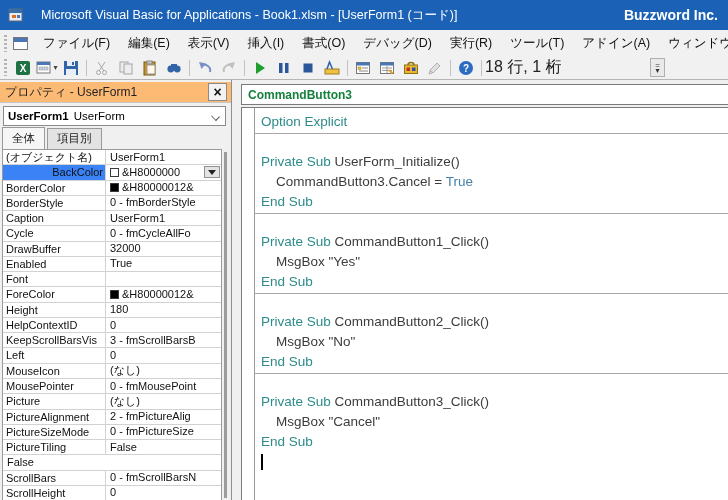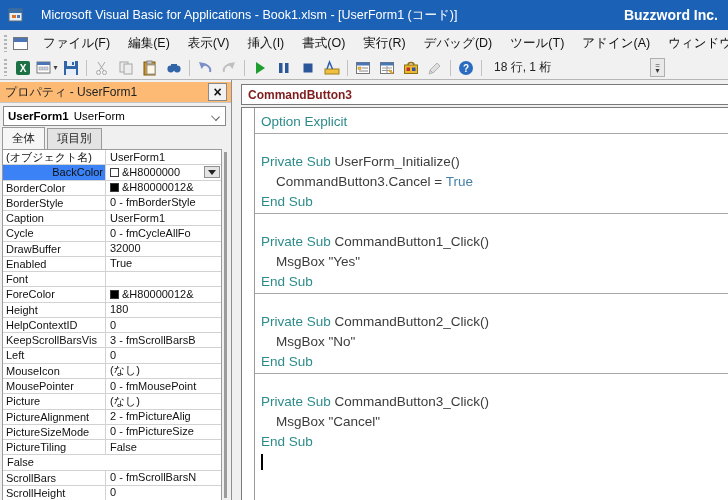--- a/index.html
+++ b/index.html
@@ -20,21 +20,21 @@
   .win-icon { width:15px; height:13px; border:1px solid #777; background:#fff; margin:0 6px 0 2px; position:relative; flex:none; }
   .win-icon::before { content:""; position:absolute; left:0; top:0; right:0; height:4px; background:#4A76B8; }
   .menu-item { padding:0 9px; font-size:12.5px; color:#111; line-height:25px; white-space:nowrap; }
 
   
   .toolbar { height:24px; background:#F1F1F1; border-bottom:1px solid #B6B6B6;
     display:flex; align-items:center; padding-left:3px; position:relative; }
   .tbtn { width:24px; height:21px; display:flex; align-items:center; justify-content:center; flex:none; position:relative; }
   .tbtn .dd { font-size:8px; color:#444; margin-left:1px; }
   .tsep { width:1px; height:16px; background:#C2C2C2; margin:0 3px; flex:none; }
-  .pos-text { font-size:12px; color:#222; margin-left:9px; white-space:nowrap; }
+  .pos-text { font-size:16px; color:#222; white-space:nowrap; }
   .toolbar-options { position:absolute; left:650px; top:2px; width:15px; height:19px;
     border:1px solid #AFAFAF; background:#E9E9E9; font-size:8px; color:#333;
     display:flex; flex-direction:column; align-items:center; justify-content:center; line-height:5px; }
 
   
   .main { position:absolute; top:80px; left:0; right:0; bottom:0; background:#F0F0F0; }
 
   
   .props { position:absolute; left:0; top:0; width:232px; bottom:0; background:#F0F0F0;
     border-right:1px solid #8F8F8F; }
@@ -63,21 +63,21 @@
   .prow.selected .pname { background:#3b82f6;text-align:right; }
   .swatch { width:9px; height:9px; border:1px solid #3A3A3A; flex:none; }
   .pdrop { margin-left:auto; margin-right:1px; width:16px; height:12px; border:1px solid #909090;
     background:#E4E4E4; flex:none; display:flex; align-items:center; justify-content:center; }
   .pdrop::before { content:""; border:4px solid transparent; border-top:5px solid #222; margin-top:4px; }
   .props-scrollbar { position:absolute; right:4px; top:72px; bottom:2px; width:3px; background:#9C9C9C; }
 
   
   .codepane { position:absolute; left:232px; top:0; right:0; bottom:0; background:#F0F0F0; }
   .code-combo { position:absolute; left:9px; top:4px; right:0; height:21px; background:#fff;
-    border:1px solid #7A7A7A; border-right:none; font-weight:bold; font-size:12px; color:#7f1d1d;
+    border:1px solid #7A7A7A; border-right:none; font-weight:bold; font-size:12px; color:#15803d;
     display:flex; align-items:center; padding-left:6px; }
   .code-area { position:absolute; left:9px; top:27px; right:0; bottom:0; background:#fff;
     border:1px solid #7A7A7A; border-right:none; border-bottom:none; overflow:hidden; }
   .code-margin-line { position:absolute; left:12px; top:0; bottom:0; width:1px; background:#9A9A9A; }
   .code-content { position:absolute; left:13px; top:0; right:0; bottom:0; padding-top:4px;
     font-size:13.5px; }
   .cline { height:20px; line-height:20px; padding-left:6px; white-space:pre; overflow:hidden; }
   .tk-kw  { color:var(--kw,#2D8B8B); }
   .tk-txt { color:var(--codetext,#3C3C3C); }
   .tk-lit { color:var(--lit,#4680A8); }
@@ -102,22 +102,22 @@
 
 <div class="menubar">
   <span class="grip"></span>
   <span class="win-icon"></span>
   <div id="menu-items" style="display:flex">
       <div class="menu-item">ファイル(F)</div>
       <div class="menu-item">編集(E)</div>
       <div class="menu-item">表示(V)</div>
       <div class="menu-item">挿入(I)</div>
       <div class="menu-item">書式(O)</div>
+      <div class="menu-item">デバッグ(D)</div>
       <div class="menu-item">実行(R)</div>
-      <div class="menu-item">デバッグ(D)</div>
       <div class="menu-item">ツール(T)</div>
       <div class="menu-item">アドイン(A)</div>
       <div class="menu-item">ウィンドウ(W)</div>
     </div>
 </div>
 
 <div class="toolbar">
   <span class="grip"></span>
   <div id="toolbar-items" style="display:flex;align-items:center">
       <div class="tbtn">

